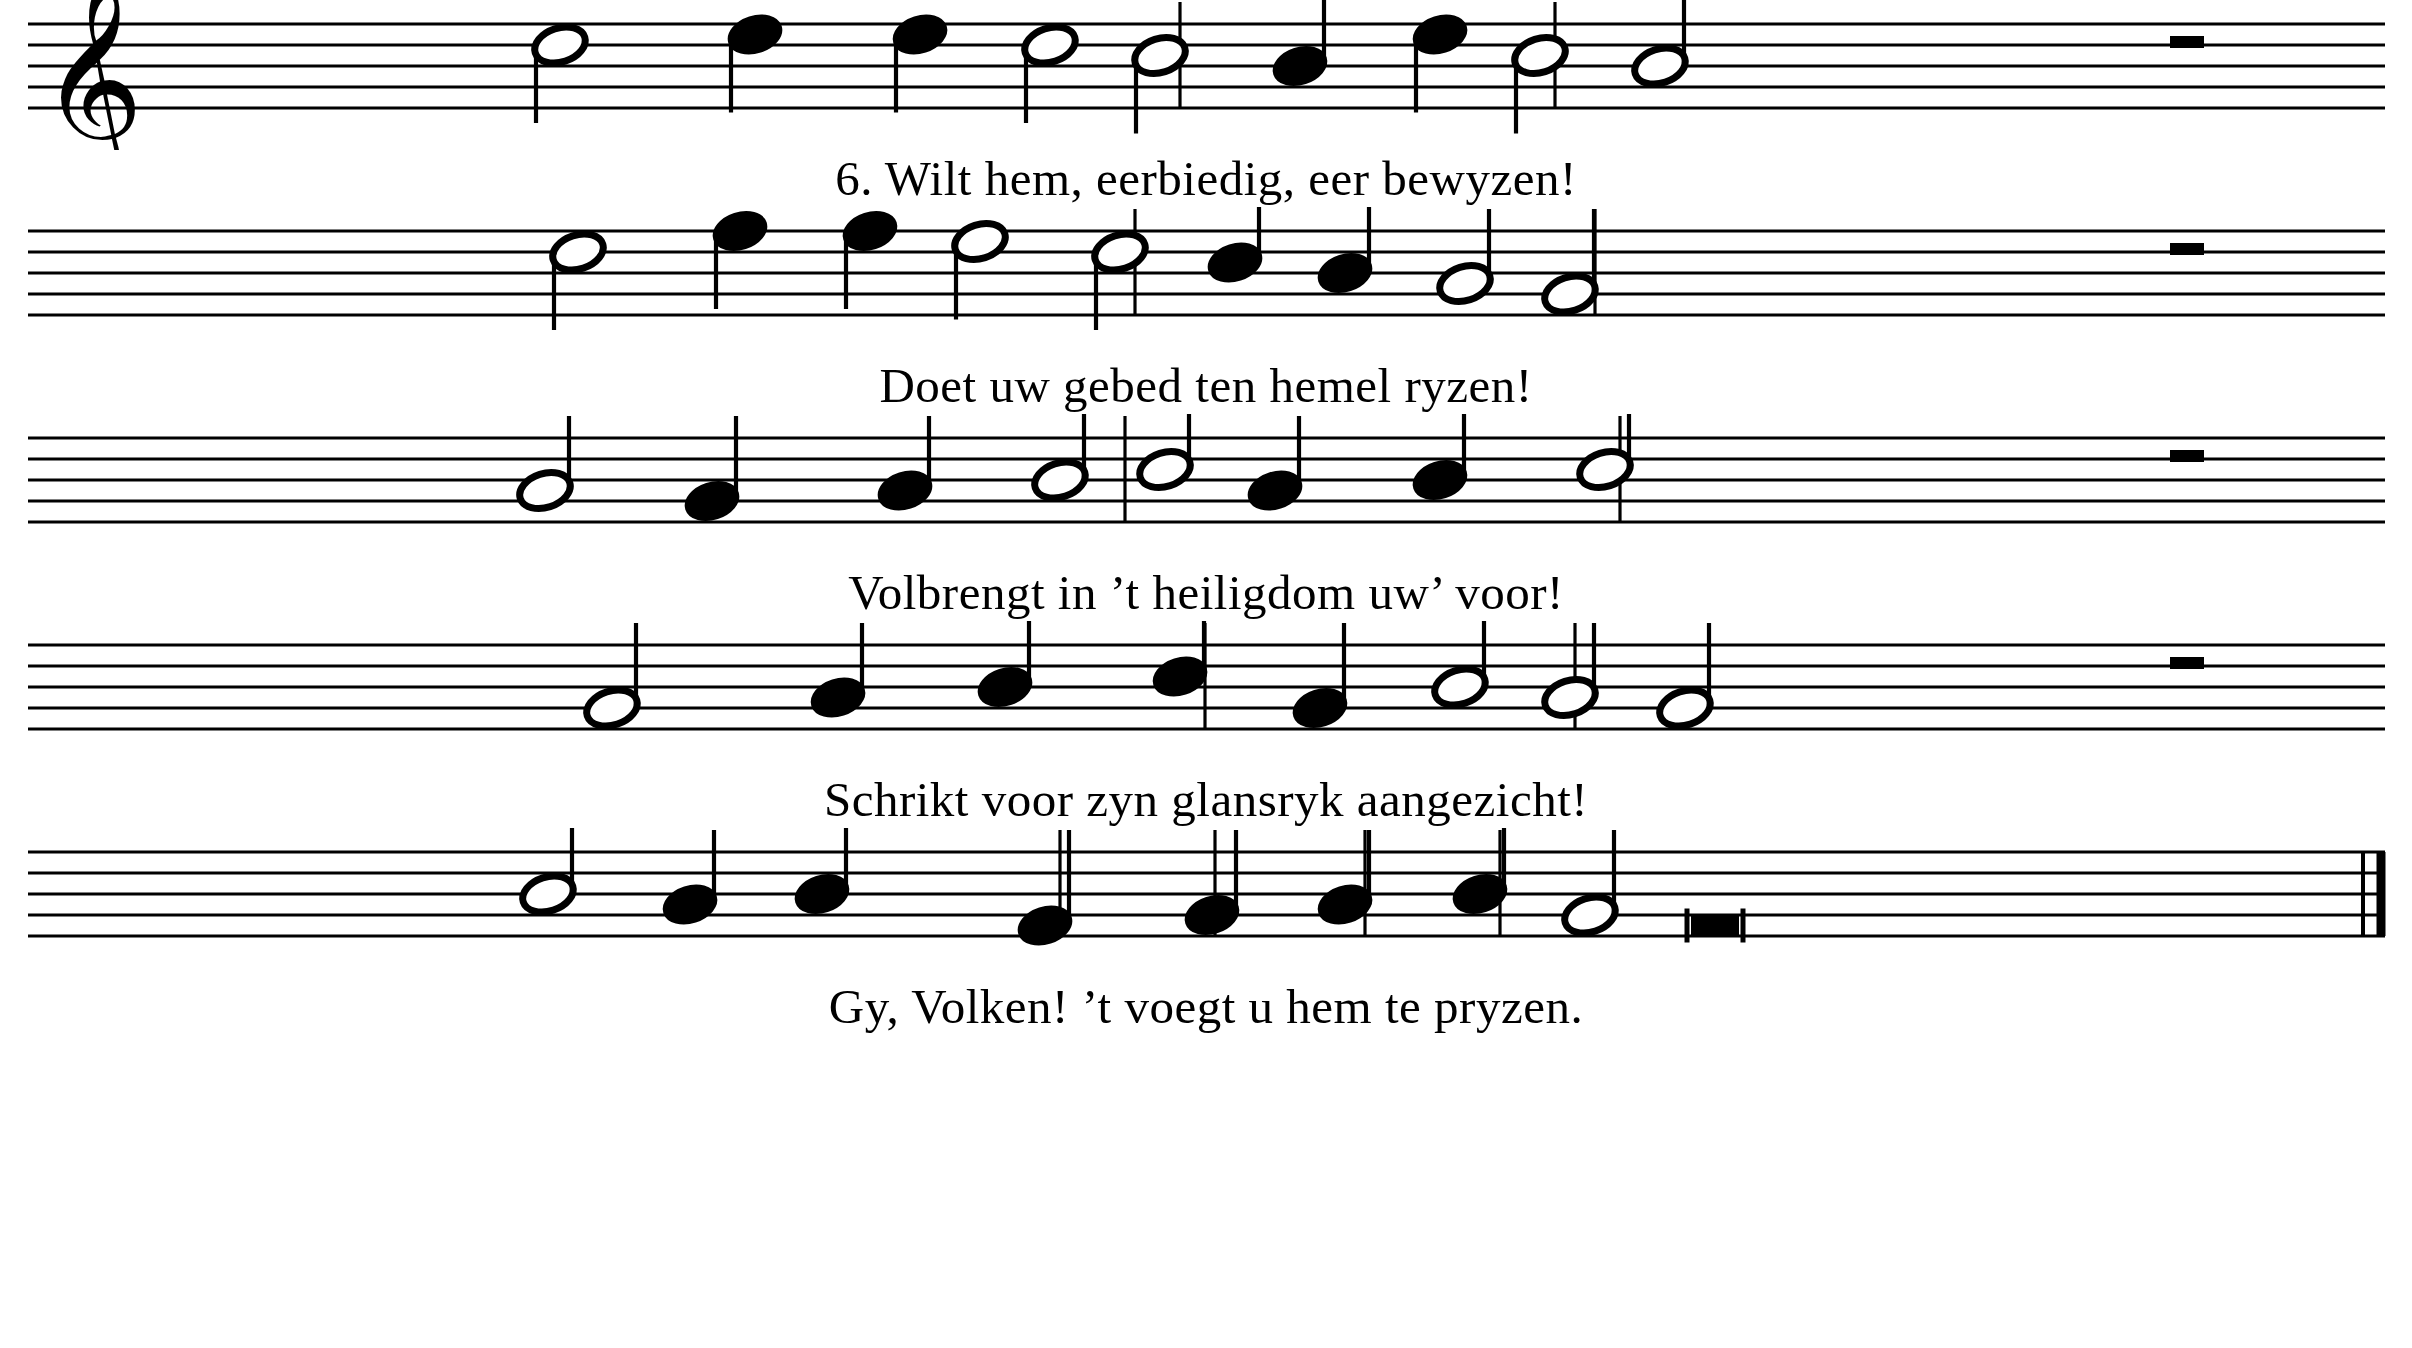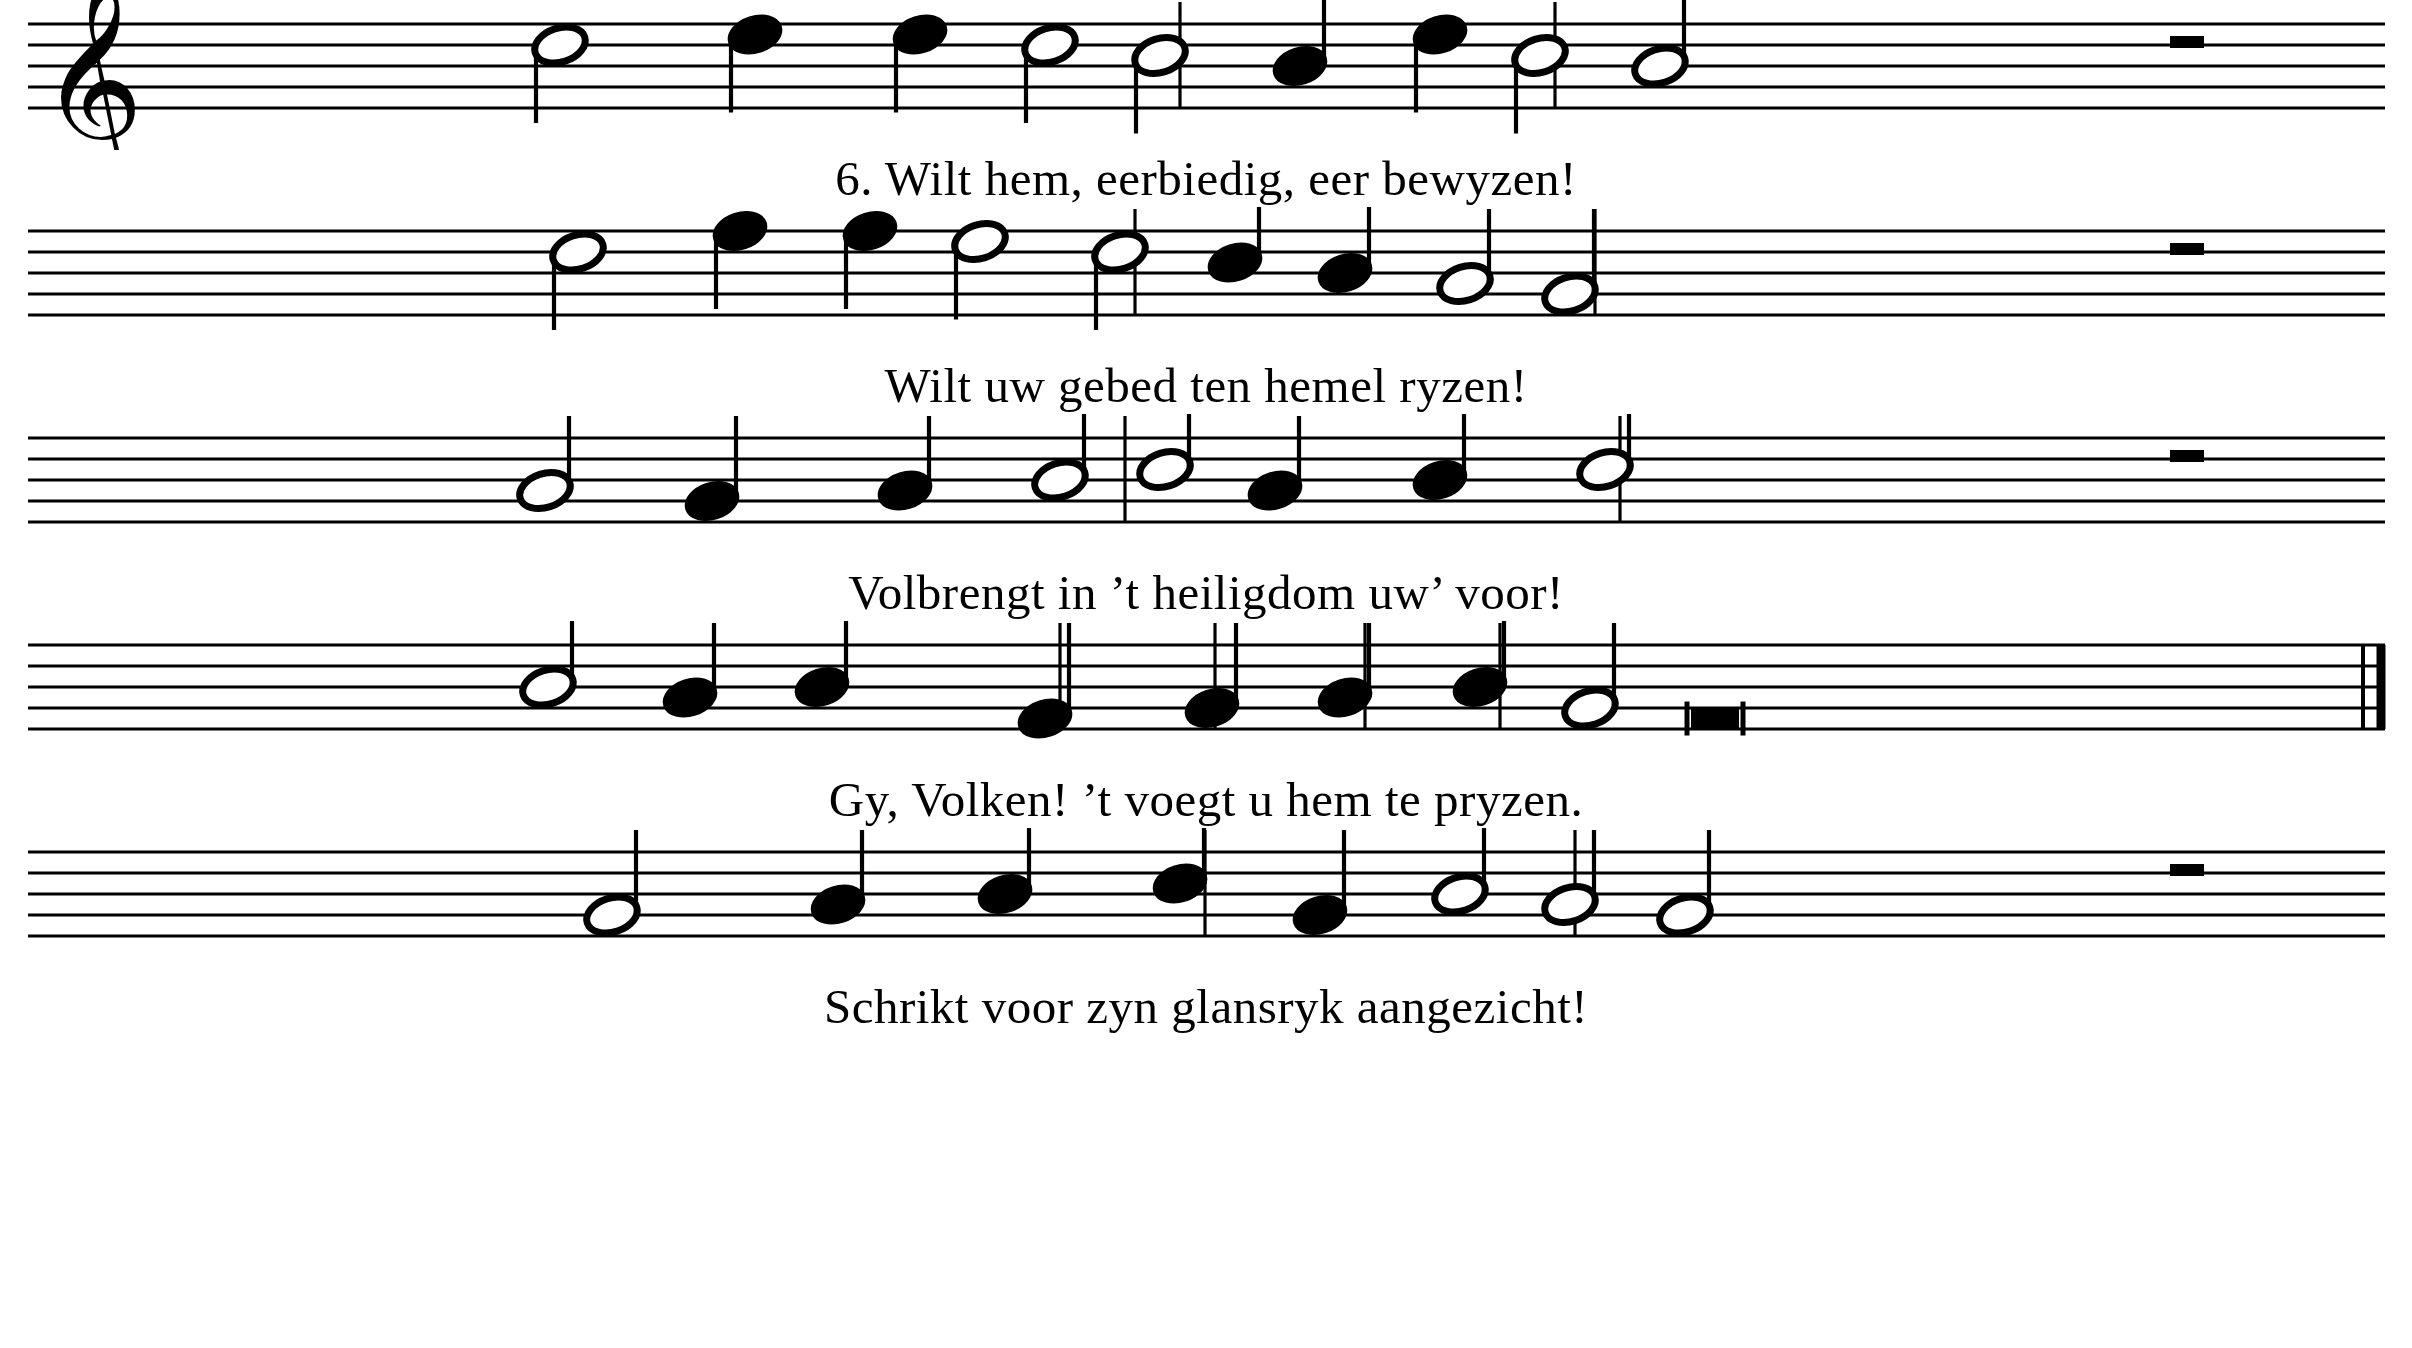--- a/index.html
+++ b/index.html
@@ -145,21 +145,21 @@
             <ellipse cx="1465" cy="76.5" rx="26" ry="17" transform="rotate(-18 1465 76.5)" fill="#fff" stroke="#000" stroke-width="7"></ellipse>
             <line x1="1489" y1="76.5" x2="1489" y2="2" stroke="#000" stroke-width="4.2"></line>
           </g>
           <g>
             <ellipse cx="1570" cy="87" rx="26" ry="17" transform="rotate(-18 1570 87)" fill="#fff" stroke="#000" stroke-width="7"></ellipse>
             <line x1="1594" y1="87" x2="1594" y2="2" stroke="#000" stroke-width="4.2"></line>
           </g>
           <rect x="2170" y="36" width="34" height="12" fill="#000"></rect>
         </svg>
       </div>
-      <div class="lyric"><span class="lyric-inner">Wilt uw gebed ten hemel ryzen!</span></div>
+      <div class="lyric"><span class="lyric-inner">Doet uw gebed ten hemel ryzen!</span></div>
     </div>
     <div class="system">
       <div class="stave">
         <svg width="2412" height="150" viewBox="0 0 2412 150" class="staff-lines">
           <line x1="28" y1="24" x2="2385" y2="24" stroke="#000" stroke-width="3.2"></line>
           <line x1="28" y1="45" x2="2385" y2="45" stroke="#000" stroke-width="3.2"></line>
           <line x1="28" y1="66" x2="2385" y2="66" stroke="#000" stroke-width="3.2"></line>
           <line x1="28" y1="87" x2="2385" y2="87" stroke="#000" stroke-width="3.2"></line>
           <line x1="28" y1="108" x2="2385" y2="108" stroke="#000" stroke-width="3.2"></line>
           <line x1="1125" y1="2" x2="1125" y2="108" stroke="#000" stroke-width="3.2"></line>
@@ -193,20 +193,67 @@
             <line x1="1464" y1="66" x2="1464" y2="-4" stroke="#000" stroke-width="4.2"></line>
           </g>
           <g>
             <ellipse cx="1605" cy="55.5" rx="26" ry="17" transform="rotate(-18 1605 55.5)" fill="#fff" stroke="#000" stroke-width="7"></ellipse>
             <line x1="1629" y1="55.5" x2="1629" y2="-14.5" stroke="#000" stroke-width="4.2"></line>
           </g>
           <rect x="2170" y="36" width="34" height="12" fill="#000"></rect>
         </svg>
       </div>
       <div class="lyric"><span class="lyric-inner">Volbrengt in ’t heiligdom uw’ voor!</span></div>
+    </div>
+    <div class="system">
+      <div class="stave">
+        <svg width="2412" height="150" viewBox="0 0 2412 150" class="staff-lines">
+          <line x1="28" y1="24" x2="2385" y2="24" stroke="#000" stroke-width="3.2"></line>
+          <line x1="28" y1="45" x2="2385" y2="45" stroke="#000" stroke-width="3.2"></line>
+          <line x1="28" y1="66" x2="2385" y2="66" stroke="#000" stroke-width="3.2"></line>
+          <line x1="28" y1="87" x2="2385" y2="87" stroke="#000" stroke-width="3.2"></line>
+          <line x1="28" y1="108" x2="2385" y2="108" stroke="#000" stroke-width="3.2"></line>
+          <line x1="1205" y1="2" x2="1205" y2="108" stroke="#000" stroke-width="3.2"></line>
+          <line x1="1575" y1="2" x2="1575" y2="108" stroke="#000" stroke-width="3.2"></line>
+          <g>
+            <ellipse cx="612" cy="87" rx="26" ry="17" transform="rotate(-18 612 87)" fill="#fff" stroke="#000" stroke-width="7"></ellipse>
+            <line x1="636" y1="87" x2="636" y2="2" stroke="#000" stroke-width="4.2"></line>
+          </g>
+          <g>
+            <ellipse cx="838" cy="76.5" rx="26" ry="17" transform="rotate(-18 838 76.5)" fill="#000" stroke="#000" stroke-width="4"></ellipse>
+            <line x1="862" y1="76.5" x2="862" y2="2" stroke="#000" stroke-width="4.2"></line>
+          </g>
+          <g>
+            <ellipse cx="1005" cy="66" rx="26" ry="17" transform="rotate(-18 1005 66)" fill="#000" stroke="#000" stroke-width="4"></ellipse>
+            <line x1="1029" y1="66" x2="1029" y2="-4" stroke="#000" stroke-width="4.2"></line>
+          </g>
+          <g>
+            <ellipse cx="1180" cy="55.5" rx="26" ry="17" transform="rotate(-18 1180 55.5)" fill="#000" stroke="#000" stroke-width="4"></ellipse>
+            <line x1="1204" y1="55.5" x2="1204" y2="-14.5" stroke="#000" stroke-width="4.2"></line>
+          </g>
+          <g>
+            <ellipse cx="1320" cy="87" rx="26" ry="17" transform="rotate(-18 1320 87)" fill="#000" stroke="#000" stroke-width="4"></ellipse>
+            <line x1="1344" y1="87" x2="1344" y2="2" stroke="#000" stroke-width="4.2"></line>
+          </g>
+          <g>
+            <ellipse cx="1460" cy="66" rx="26" ry="17" transform="rotate(-18 1460 66)" fill="#fff" stroke="#000" stroke-width="7"></ellipse>
+            <line x1="1484" y1="66" x2="1484" y2="-4" stroke="#000" stroke-width="4.2"></line>
+          </g>
+          <g>
+            <ellipse cx="1570" cy="76.5" rx="26" ry="17" transform="rotate(-18 1570 76.5)" fill="#fff" stroke="#000" stroke-width="7"></ellipse>
+            <line x1="1594" y1="76.5" x2="1594" y2="2" stroke="#000" stroke-width="4.2"></line>
+          </g>
+          <g>
+            <ellipse cx="1685" cy="87" rx="26" ry="17" transform="rotate(-18 1685 87)" fill="#fff" stroke="#000" stroke-width="7"></ellipse>
+            <line x1="1709" y1="87" x2="1709" y2="2" stroke="#000" stroke-width="4.2"></line>
+          </g>
+          <rect x="2170" y="36" width="34" height="12" fill="#000"></rect>
+        </svg>
+      </div>
+      <div class="lyric"><span class="lyric-inner">Schrikt voor zyn glansryk aangezicht!</span></div>
     </div>
     <div class="system">
       <div class="stave">
         <svg width="2412" height="150" viewBox="0 0 2412 150" class="staff-lines">
           <line x1="28" y1="24" x2="2385" y2="24" stroke="#000" stroke-width="3.2"></line>
           <line x1="28" y1="45" x2="2385" y2="45" stroke="#000" stroke-width="3.2"></line>
           <line x1="28" y1="66" x2="2385" y2="66" stroke="#000" stroke-width="3.2"></line>
           <line x1="28" y1="87" x2="2385" y2="87" stroke="#000" stroke-width="3.2"></line>
           <line x1="28" y1="108" x2="2385" y2="108" stroke="#000" stroke-width="3.2"></line>
           <line x1="1060" y1="2" x2="1060" y2="108" stroke="#000" stroke-width="3.2"></line>
@@ -249,60 +296,13 @@
             <rect x="1691" y="86.5" width="48" height="22" fill="#000"></rect>
             <line x1="1687" y1="80.5" x2="1687" y2="114.5" stroke="#000" stroke-width="5"></line>
             <line x1="1743" y1="80.5" x2="1743" y2="114.5" stroke="#000" stroke-width="5"></line>
           </g>
           <line x1="2363" y1="24" x2="2363" y2="108" stroke="#000" stroke-width="4"></line>
           <line x1="2381" y1="24" x2="2381" y2="108" stroke="#000" stroke-width="9"></line>
         </svg>
       </div>
       <div class="lyric"><span class="lyric-inner">Gy, Volken! ’t voegt u hem te pryzen.</span></div>
     </div>
-    <div class="system">
-      <div class="stave">
-        <svg width="2412" height="150" viewBox="0 0 2412 150" class="staff-lines">
-          <line x1="28" y1="24" x2="2385" y2="24" stroke="#000" stroke-width="3.2"></line>
-          <line x1="28" y1="45" x2="2385" y2="45" stroke="#000" stroke-width="3.2"></line>
-          <line x1="28" y1="66" x2="2385" y2="66" stroke="#000" stroke-width="3.2"></line>
-          <line x1="28" y1="87" x2="2385" y2="87" stroke="#000" stroke-width="3.2"></line>
-          <line x1="28" y1="108" x2="2385" y2="108" stroke="#000" stroke-width="3.2"></line>
-          <line x1="1205" y1="2" x2="1205" y2="108" stroke="#000" stroke-width="3.2"></line>
-          <line x1="1575" y1="2" x2="1575" y2="108" stroke="#000" stroke-width="3.2"></line>
-          <g>
-            <ellipse cx="612" cy="87" rx="26" ry="17" transform="rotate(-18 612 87)" fill="#fff" stroke="#000" stroke-width="7"></ellipse>
-            <line x1="636" y1="87" x2="636" y2="2" stroke="#000" stroke-width="4.2"></line>
-          </g>
-          <g>
-            <ellipse cx="838" cy="76.5" rx="26" ry="17" transform="rotate(-18 838 76.5)" fill="#000" stroke="#000" stroke-width="4"></ellipse>
-            <line x1="862" y1="76.5" x2="862" y2="2" stroke="#000" stroke-width="4.2"></line>
-          </g>
-          <g>
-            <ellipse cx="1005" cy="66" rx="26" ry="17" transform="rotate(-18 1005 66)" fill="#000" stroke="#000" stroke-width="4"></ellipse>
-            <line x1="1029" y1="66" x2="1029" y2="-4" stroke="#000" stroke-width="4.2"></line>
-          </g>
-          <g>
-            <ellipse cx="1180" cy="55.5" rx="26" ry="17" transform="rotate(-18 1180 55.5)" fill="#000" stroke="#000" stroke-width="4"></ellipse>
-            <line x1="1204" y1="55.5" x2="1204" y2="-14.5" stroke="#000" stroke-width="4.2"></line>
-          </g>
-          <g>
-            <ellipse cx="1320" cy="87" rx="26" ry="17" transform="rotate(-18 1320 87)" fill="#000" stroke="#000" stroke-width="4"></ellipse>
-            <line x1="1344" y1="87" x2="1344" y2="2" stroke="#000" stroke-width="4.2"></line>
-          </g>
-          <g>
-            <ellipse cx="1460" cy="66" rx="26" ry="17" transform="rotate(-18 1460 66)" fill="#fff" stroke="#000" stroke-width="7"></ellipse>
-            <line x1="1484" y1="66" x2="1484" y2="-4" stroke="#000" stroke-width="4.2"></line>
-          </g>
-          <g>
-            <ellipse cx="1570" cy="76.5" rx="26" ry="17" transform="rotate(-18 1570 76.5)" fill="#fff" stroke="#000" stroke-width="7"></ellipse>
-            <line x1="1594" y1="76.5" x2="1594" y2="2" stroke="#000" stroke-width="4.2"></line>
-          </g>
-          <g>
-            <ellipse cx="1685" cy="87" rx="26" ry="17" transform="rotate(-18 1685 87)" fill="#fff" stroke="#000" stroke-width="7"></ellipse>
-            <line x1="1709" y1="87" x2="1709" y2="2" stroke="#000" stroke-width="4.2"></line>
-          </g>
-          <rect x="2170" y="36" width="34" height="12" fill="#000"></rect>
-        </svg>
-      </div>
-      <div class="lyric"><span class="lyric-inner">Schrikt voor zyn glansryk aangezicht!</span></div>
-    </div>
   </div>
 
 </body></html>

